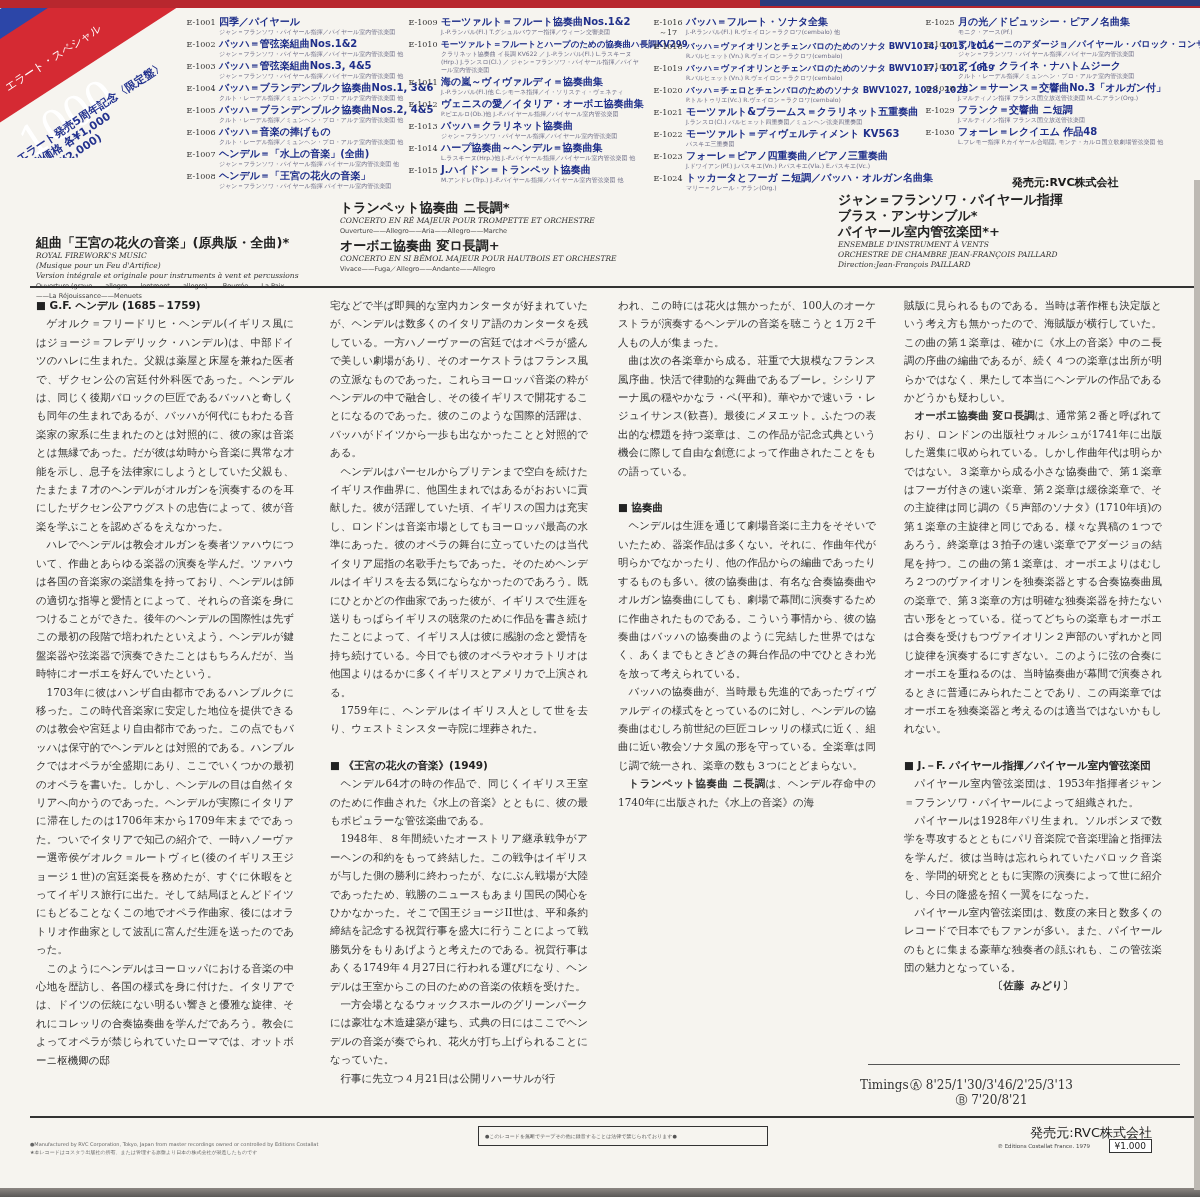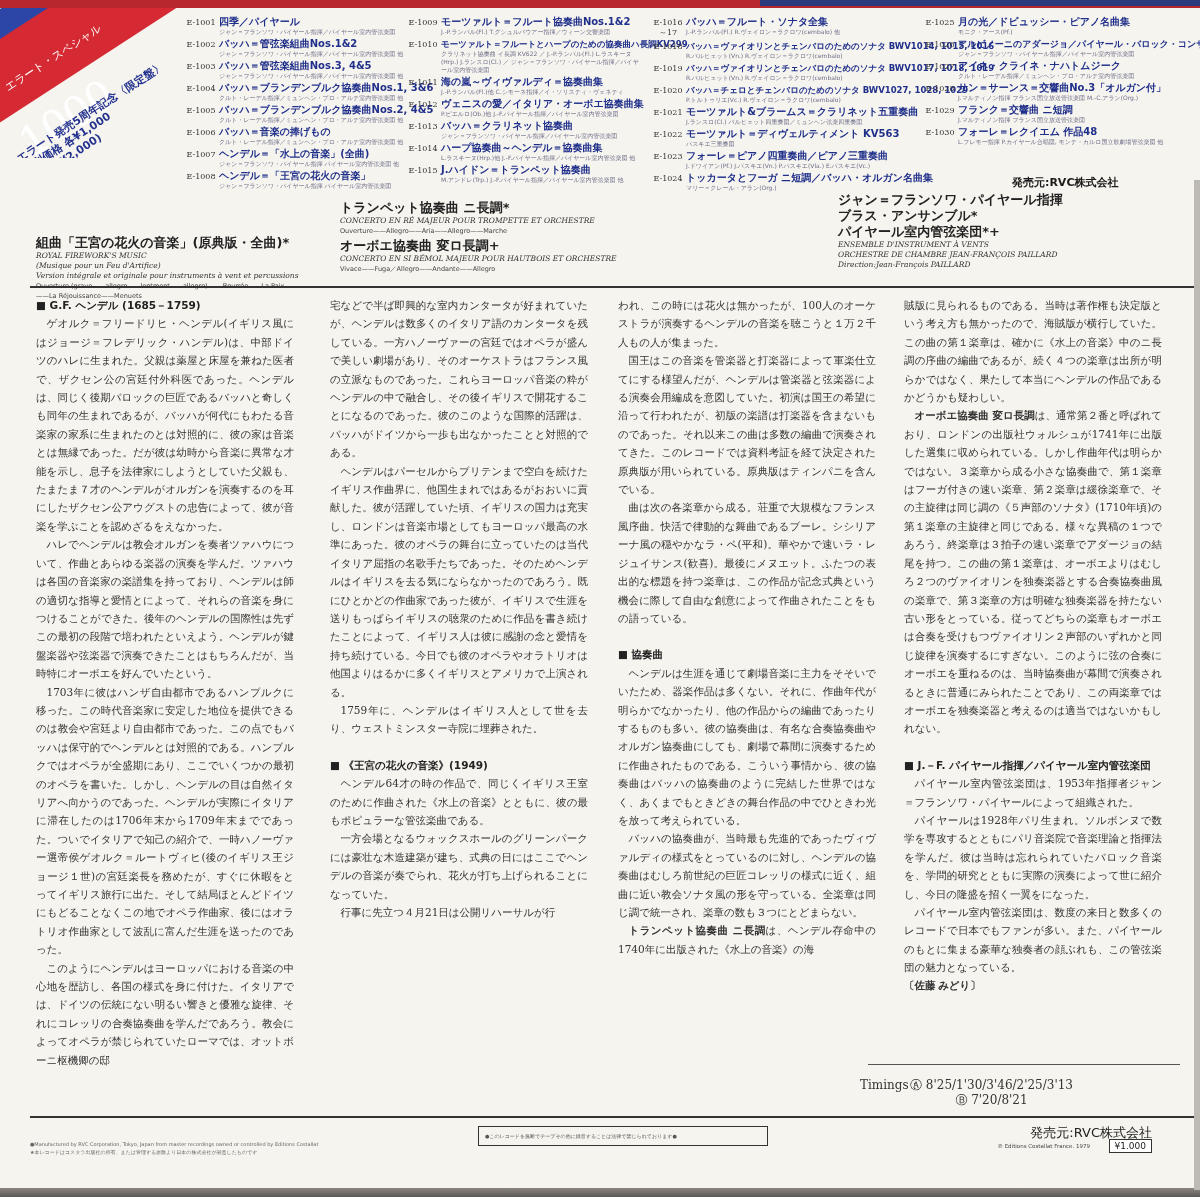--- a/index.html
+++ b/index.html
@@ -36,21 +36,21 @@
 
   .rule { position: absolute; left: 30px; width: 1170px; height: 2px; background: #333; }
 
   
   .col { position: absolute; top: 296px; width: 258px; font-size: 10.5px; line-height: 18.4px; text-align: justify; color: #333; }
   .col h3 { font-family: "DejaVu Sans", sans-serif; font-size: 10.5px; font-weight: bold; color: #222; line-height: 18.4px; margin-top: 0; }
   .col h3::before { content: "■ "; }
   .col p { text-indent: 1em; }
   .col .gap { height: 18px; }
   .col .bold { font-family: "DejaVu Sans", sans-serif; font-weight: bold; }
-  .col .sign { text-align: left; font-family: Liberation Serif, serif; font-weight: bold; }
+  .col .sign { text-align: center; font-family: Liberation Mono, monospace; font-weight: bold; }
 
   .timings { position: absolute; left: 860px; top: 1078px; font-family: "DejaVu Serif", serif; font-size: 12px; color: #333; line-height: 15px; text-align: center; }
   .timings .lbl { display: inline-block; width: 50px; }
   .timings .indent { padding-left: 50px; }
   .small-rule { position: absolute; left: 868px; top: 1064px; width: 312px; height: 1px; background: #555; }
 
   
   .footer-fine { position: absolute; left: 30px; top: 1140px; font-family: "DejaVu Sans", sans-serif; font-size: 5px; line-height: 8px; color: #666; }
   .footer-box { position: absolute; left: 478px; top: 1126px; width: 290px; height: 20px; border: 1px solid #333; font-family: "DejaVu Sans", sans-serif; font-size: 5px; color: #555; padding: 6px 6px; white-space: nowrap; overflow: hidden; }
   .footer-pub { position: absolute; right: 48px; top: 1124px; font-family: "DejaVu Sans", sans-serif; font-size: 13px; color: #222; }
@@ -331,27 +331,27 @@
   <p>このようにヘンデルはヨーロッパにおける音楽の中心地を歴訪し、各国の様式を身に付けた。イタリアでは、ドイツの伝統にない明るい響きと優雅な旋律、それにコレッリの合奏協奏曲を学んだであろう。教会によってオペラが禁じられていたローマでは、オットボーニ枢機卿の邸</p>
 </div>
 
 <div class="col" style="left:330px;">
   <p style="text-indent:0">宅などで半ば即興的な室内カンタータが好まれていたが、ヘンデルは数多くのイタリア語のカンタータを残している。一方ハノーヴァーの宮廷ではオペラが盛んで美しい劇場があり、そのオーケストラはフランス風の立派なものであった。これらヨーロッパ音楽の粋がヘンデルの中で融合し、その後イギリスで開花することになるのであった。彼のこのような国際的活躍は、バッハがドイツから一歩も出なかったことと対照的である。</p>
   <p>ヘンデルはパーセルからブリテンまで空白を続けたイギリス作曲界に、他国生まれではあるがおおいに貢献した。彼が活躍していた頃、イギリスの国力は充実し、ロンドンは音楽市場としてもヨーロッパ最高の水準にあった。彼のオペラの舞台に立っていたのは当代イタリア屈指の名歌手たちであった。そのためヘンデルはイギリスを去る気にならなかったのであろう。既にひとかどの作曲家であった彼が、イギリスで生涯を送りもっぱらイギリスの聴衆のために作品を書き続けたことによって、イギリス人は彼に感謝の念と愛情を持ち続けている。今日でも彼のオペラやオラトリオは他国よりはるかに多くイギリスとアメリカで上演される。</p>
   <p>1759年に、ヘンデルはイギリス人として世を去り、ウェストミンスター寺院に埋葬された。</p>
   <div class="gap"></div>
   <h3>《王宮の花火の音楽》(1949)</h3>
   <p>ヘンデル64才の時の作品で、同じくイギリス王室のために作曲された《水上の音楽》とともに、彼の最もポピュラーな管弦楽曲である。</p>
+  <p>1948年、８年間続いたオーストリア継承戦争がアーヘンの和約をもって終結した。この戦争はイギリスが与した側の勝利に終わったが、なにぶん戦場が大陸であったため、戦勝のニュースもあまり国民の関心をひかなかった。そこで国王ジョージII世は、平和条約締結を記念する祝賀行事を盛大に行うことによって戦勝気分をもりあげようと考えたのである。祝賀行事はあくる1749年４月27日に行われる運びになり、ヘンデルは王室からこの日のための音楽の依頼を受けた。</p>
   <p>一方会場となるウォックスホールのグリーンパークには豪壮な木造建築が建ち、式典の日にはここでヘンデルの音楽が奏でられ、花火が打ち上げられることになっていた。</p>
   <p>行事に先立つ４月21日は公開リハーサルが行</p>
 </div>
 
 <div class="col" style="left:618px;">
   <p style="text-indent:0">われ、この時には花火は無かったが、100人のオーケストラが演奏するヘンデルの音楽を聴こうと１万２千人もの人が集まった。</p>
-  <p>国王はこの音楽を管楽器と打楽器によって軍楽仕立てにする様望んだが、ヘンデルは管楽器と弦楽器による演奏会用編成を意図していた。初演は国王の希望に沿って行われたが、初版の楽譜は打楽器を含まないものであった。それ以来この曲は多数の編曲で演奏されてきた。このレコードでは資料考証を経て決定された原典版が用いられている。原典版はティンパニを含んでいる。</p>
   <p>曲は次の各楽章から成る。荘重で大規模なフランス風序曲。快活で律動的な舞曲であるブーレ。シシリアーナ風の穏やかなラ・ペ(平和)。華やかで速いラ・レジュイサンス(歓喜)。最後にメヌエット。ふたつの表出的な標題を持つ楽章は、この作品が記念式典という機会に際して自由な創意によって作曲されたことをもの語っている。</p>
   <div class="gap"></div>
   <h3>協奏曲</h3>
   <p>ヘンデルは生涯を通じて劇場音楽に主力をそそいでいたため、器楽作品は多くない。それに、作曲年代が明らかでなかったり、他の作品からの編曲であったりするものも多い。彼の協奏曲は、有名な合奏協奏曲やオルガン協奏曲にしても、劇場で幕間に演奏するために作曲されたものである。こういう事情から、彼の協奏曲はバッハの協奏曲のように完結した世界ではなく、あくまでもときどきの舞台作品の中でひときわ光を放って考えられている。</p>
   <p>バッハの協奏曲が、当時最も先進的であったヴィヴァルディの様式をとっているのに対し、ヘンデルの協奏曲はむしろ前世紀の巨匠コレッリの様式に近く、組曲に近い教会ソナタ風の形を守っている。全楽章は同じ調で統一され、楽章の数も３つにとどまらない。</p>
   <p><span class="bold">トランペット協奏曲 ニ長調</span><span>は、ヘンデル存命中の1740年に出版された《水上の音楽》の海</span></p>
 </div>
 
 <div class="col" style="left:904px;">
   <p style="text-indent:0">賊版に見られるものである。当時は著作権も決定版という考え方も無かったので、海賊版が横行していた。この曲の第１楽章は、確かに《水上の音楽》中のニ長調の序曲の編曲であるが、続く４つの楽章は出所が明らかではなく、果たして本当にヘンデルの作品であるかどうかも疑わしい。</p>

